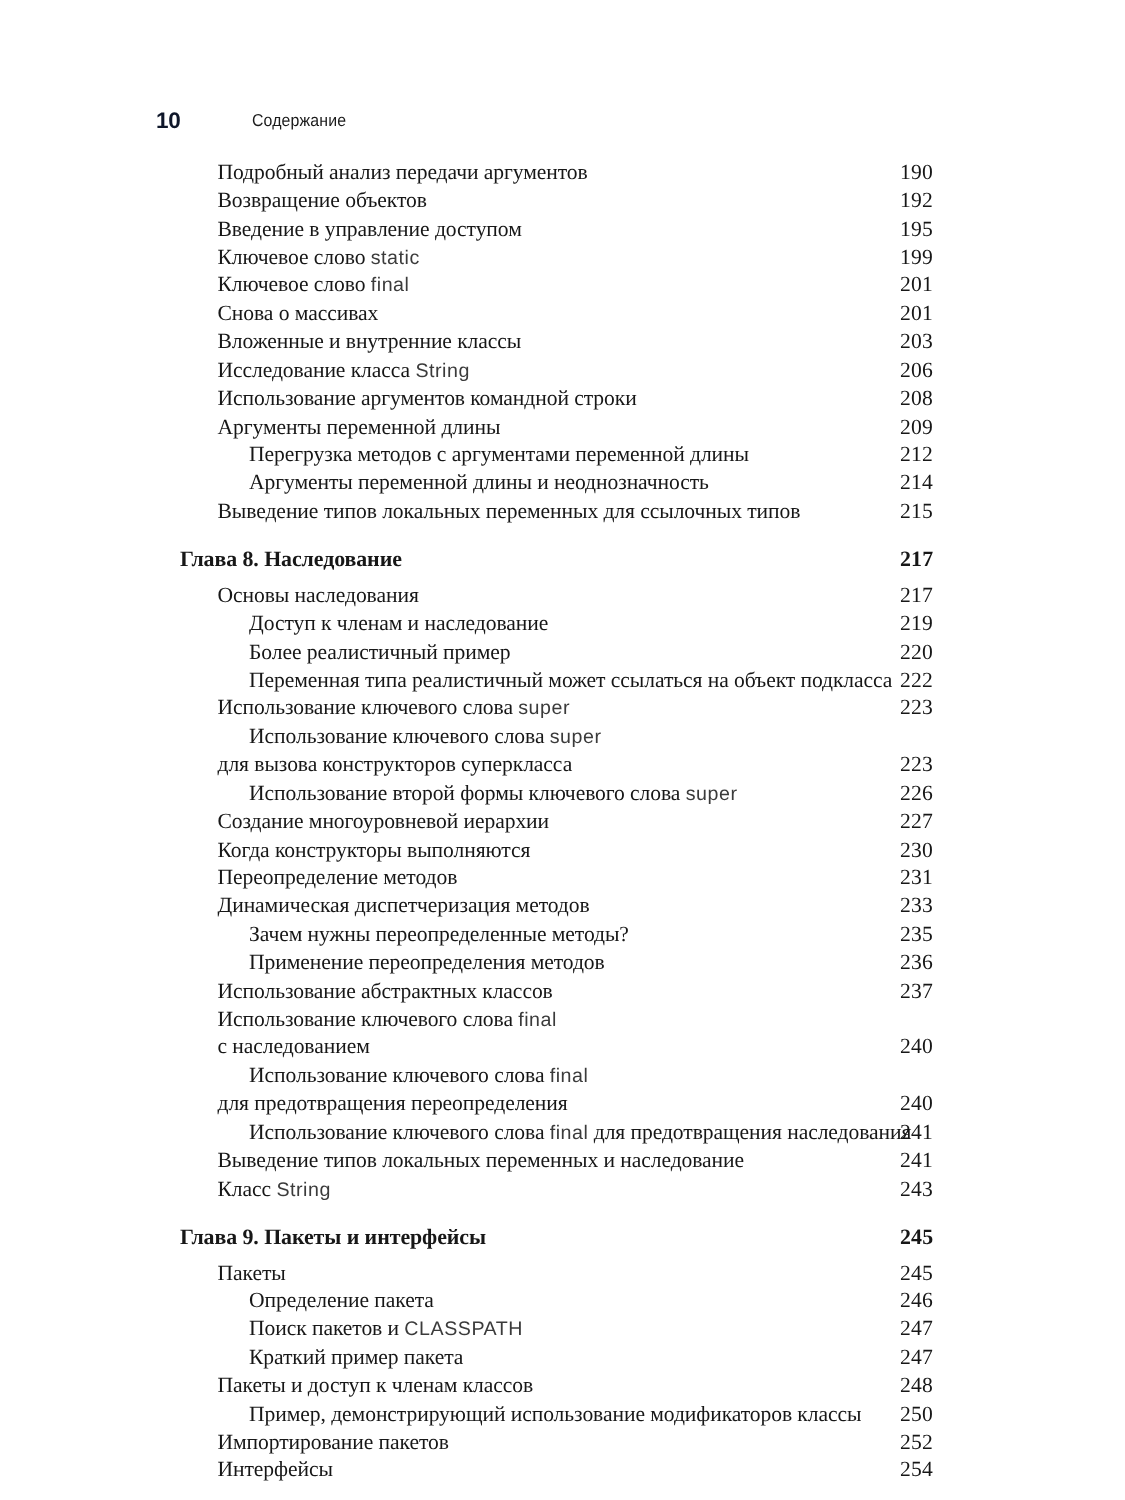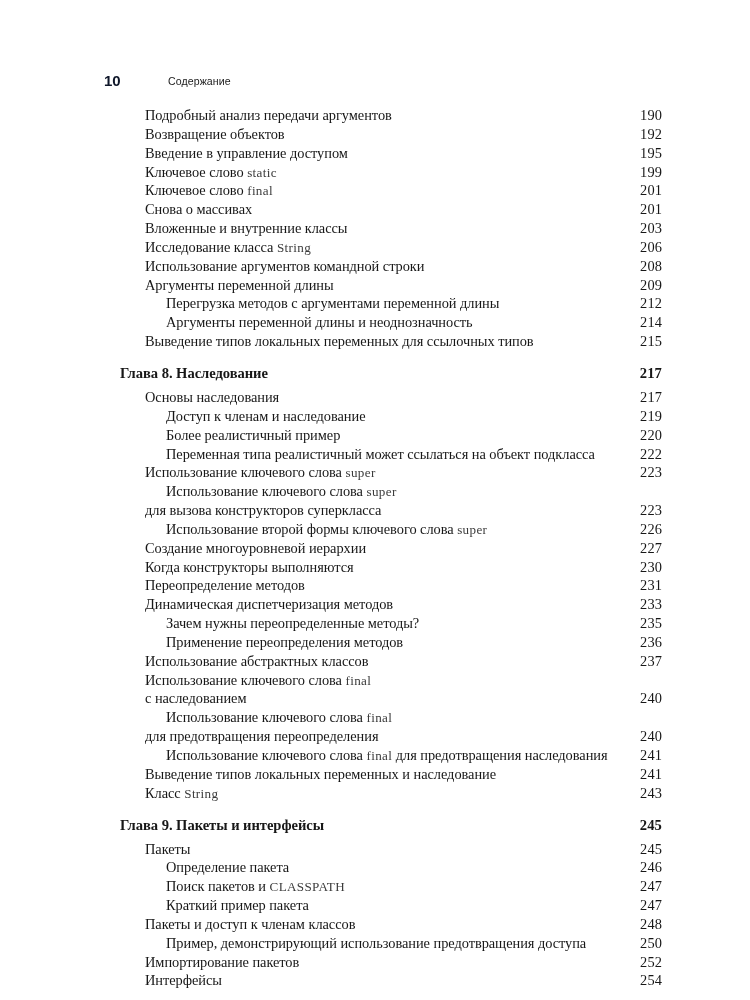--- a/index.html
+++ b/index.html
@@ -75,21 +75,21 @@
     top: 0;
     font-size: 14.4px;
     letter-spacing: -0.05px;
     color: #171717;
   }
   .row .page-num {
     position: absolute;
     top: 0;
     left: 600px;
     width: 62px;
-    text-align: right;
+    text-align: left;
     font-size: 14.4px;
     color: #171717;
     letter-spacing: 0.1px;
   }
 
   
   .lvl-chapter .label { left: 120px; }
   .lvl-1 .label       { left: 145px; }
   .lvl-2 .label       { left: 166px; text-align: center; }
   .lvl-cont .label    { left: 145px; }
@@ -104,21 +104,21 @@
     font-weight: bold;
     font-size: 14.6px;
   }
 
   
   .gap-before-chapter { height: 12px; }
   .gap-after-chapter  { height: 4px; }
 
   
   code, .mono {
-    font-family: Liberation Serif, serif;
+    font-family: Liberation Sans, sans-serif;
     font-size: 13.1px;
     letter-spacing: 0.35px;
     color: #3b3b3b;
     font-weight: normal;
   }
 </style>
 </head>
 <body>
 
 <div class="page">
@@ -295,21 +295,21 @@
       </div>
       <div class="row lvl-2">
         <span class="label">Краткий пример пакета</span>
         <span class="page-num">247</span>
       </div>
       <div class="row lvl-1">
         <span class="label">Пакеты и доступ к членам классов</span>
         <span class="page-num">248</span>
       </div>
       <div class="row lvl-2">
-        <span class="label">Пример, демонстрирующий использование предотвращения доступа</span>
+        <span class="label">Пример, демонстрирующий использование модификаторов классы</span>
         <span class="page-num">250</span>
       </div>
       <div class="row lvl-1">
         <span class="label">Импортирование пакетов</span>
         <span class="page-num">252</span>
       </div>
       <div class="row lvl-1">
         <span class="label">Интерфейсы</span>
         <span class="page-num">254</span>
       </div>

